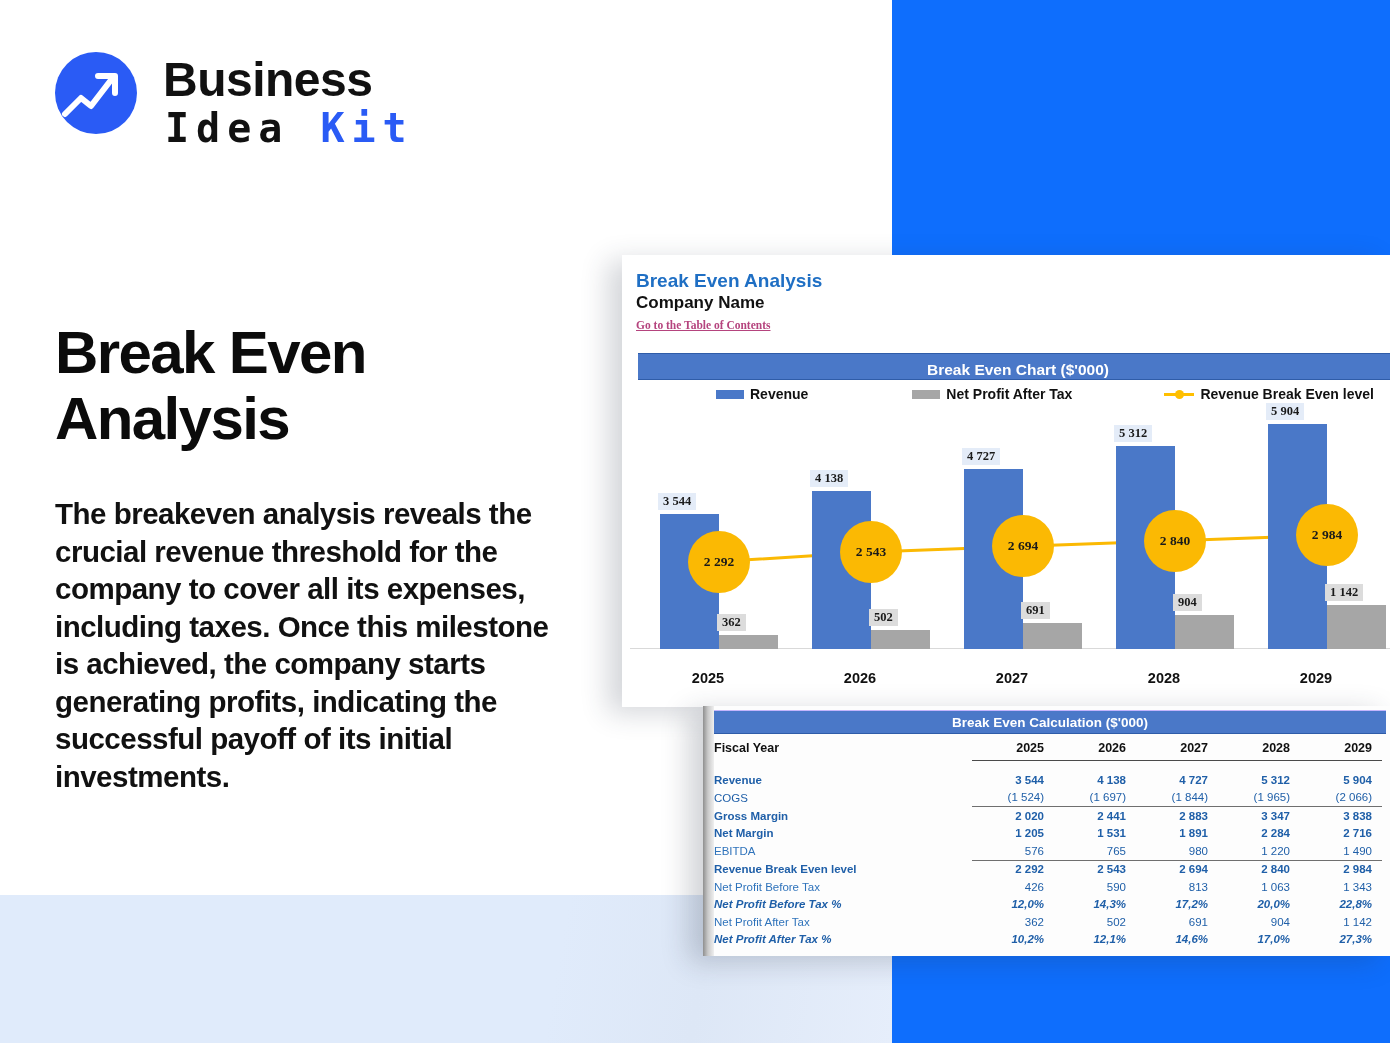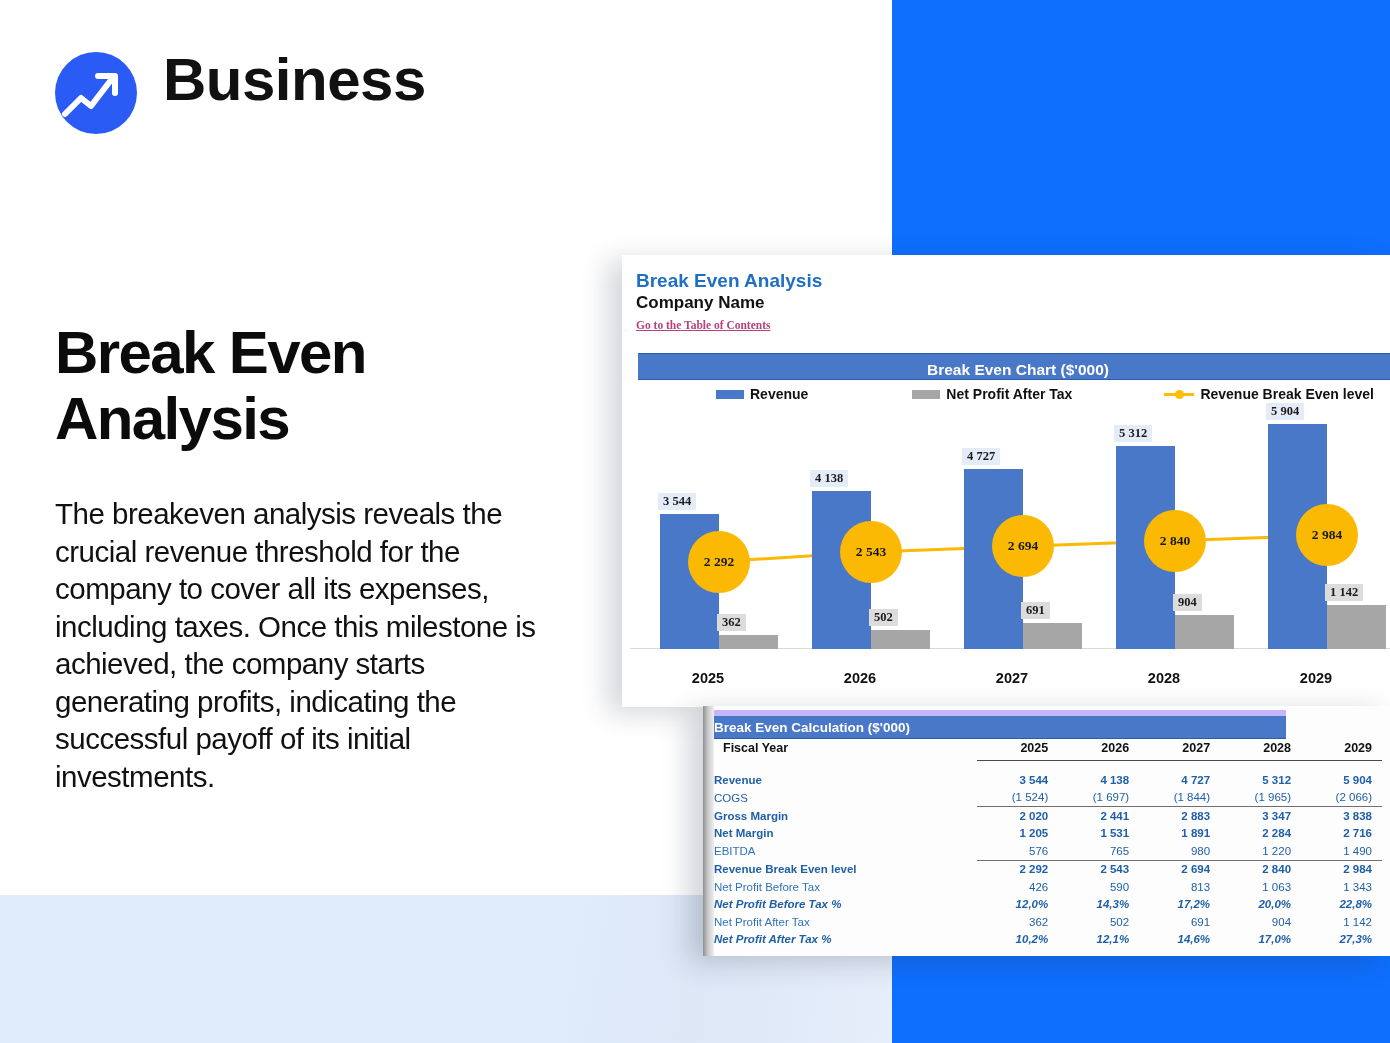--- a/index.html
+++ b/index.html
@@ -26,40 +26,40 @@
 
   
   #logo{position:absolute;left:55px;top:52px;width:380px;height:104px;}
   #logo-mark{
     position:absolute;left:0;top:0;width:82px;height:82px;border-radius:50%;
     background:#2a5bf5;overflow:hidden;
   }
   #logo-mark svg{position:absolute;left:0;top:0;}
   #logo-word-top{
     position:absolute;left:108px;top:2px;
-    font-size:60px;font-weight:bold;letter-spacing:-0.5px;color:#111;
+    font-size:48px;font-weight:bold;letter-spacing:-0.5px;color:#111;
     line-height:52px;white-space:nowrap;
   }
   #logo-word-bottom{
     position:absolute;left:110px;top:52px;
     font-size:40px;font-weight:bold;color:#111;line-height:48px;
     letter-spacing:7px;white-space:nowrap;
     font-family:"DejaVu Sans Mono", monospace;
   }
   #logo-word-bottom .kit{color:#2a5bf5;}
 
   
   #headline{
     position:absolute;left:55px;top:320px;width:470px;
     font-size:60px;line-height:66px;font-weight:bold;color:#0b0b0b;
     letter-spacing:-1.6px;
   }
   #paragraph{
     position:absolute;left:55px;top:495px;width:500px;
-    font-size:29.5px;line-height:37.5px;font-weight:normal;color:#111;
+    font-size:29.5px;line-height:37.5px;font-weight:bold;color:#111;
     letter-spacing:-0.5px;
   }
 
   
   #chart-panel{
     position:absolute;left:622px;top:255px;width:768px;height:452px;
     background:#ffffff;
     box-shadow:-14px 6px 26px rgba(40,50,70,0.20);
   }
   #chart-meta{position:absolute;left:14px;top:14px;}
@@ -125,37 +125,37 @@
   }
 
   
   #table-panel{
     position:absolute;left:703px;top:706px;width:687px;height:250px;
     background:#fdfdfd;
     box-shadow:-14px 6px 26px rgba(40,50,70,0.22);
     border-right:2px solid #2f5ca8;
   }
   #table-title-bar{
-    position:absolute;left:11px;top:4px;width:572px;height:22px;
-    background:#4a78c8;border-top:6px solid #c4b5fd;border-bottom:1px solid #2f5ca8;
+    position:absolute;left:11px;top:4px;width:672px;height:22px;
+    background:#4a78c8;border-top:1px solid #c4b5fd;border-bottom:1px solid #2f5ca8;
     color:#fff;font-size:13.5px;font-weight:bold;
-    display:flex;align-items:center;
+    display:flex;align-items:center;justify-content:center;
   }
   #tbl{
     position:absolute;left:11px;top:30px;width:668px;
     border-collapse:collapse;font-size:11.5px;color:#1f5fa8;
   }
   #tbl td{padding:0;height:17.5px;vertical-align:middle;white-space:nowrap;}
   #tbl td.lab{text-align:left;width:258px;}
   #tbl td.num{text-align:right;width:72px;padding-right:10px;}
   #tbl tr.hdr td{
     color:#111;font-weight:bold;font-size:12.5px;height:24px;
   }
   #tbl tr.hdr td.num{border-bottom:1.3px solid #4a4a4a;}
-  #tbl tr.hdr td.lab{padding-left:9px;}
+  #tbl tr.hdr td.lab{padding-left:0;}
   #tbl tr.spacer td{height:10px;}
   .bold{font-weight:bold;color:#1f5fa8;}
   .sub{padding-left:14px;color:#2f73bb;}
   .ital{font-style:italic;font-weight:bold;margin-left:34px;}
   .ruleb td.num{border-bottom:1.3px solid #6f6f6f;}
   .note{position:relative;}
   .note:after{
     content:"";position:absolute;right:1px;top:1px;
     border-left:5px solid transparent;border-top:5px solid #2f8f3f;
   }
@@ -173,20 +173,23 @@
 
 <div id="logo">
   <div id="logo-mark">
     <svg width="82" height="82" viewBox="0 0 82 82" aria-hidden="true">
       <path d="M10 62 L26 46 L36 54 L56 28" fill="none" stroke="#ffffff" stroke-width="6" stroke-linecap="round" stroke-linejoin="round"></path>
       <path d="M43 24 L60 24 L60 41" fill="none" stroke="#ffffff" stroke-width="6" stroke-linecap="round" stroke-linejoin="round"></path>
     </svg>
   </div>
   <div id="logo-word-top">
     <span>Business</span>
+  </div>
+  <div id="logo-word-bottom">
+    <span>Idea </span><span class="kit">Kit</span>
   </div>
 </div>
 
 <div id="headline">Break Even Analysis</div>
 <div id="paragraph">The breakeven analysis reveals the crucial revenue threshold for the company to cover all its expenses, including taxes. Once this milestone is achieved, the company starts generating profits, indicating the successful payoff of its initial investments.</div>
 
 <div id="chart-panel">
 
   <div id="chart-meta">
     <div class="t1">Break Even Analysis</div>

